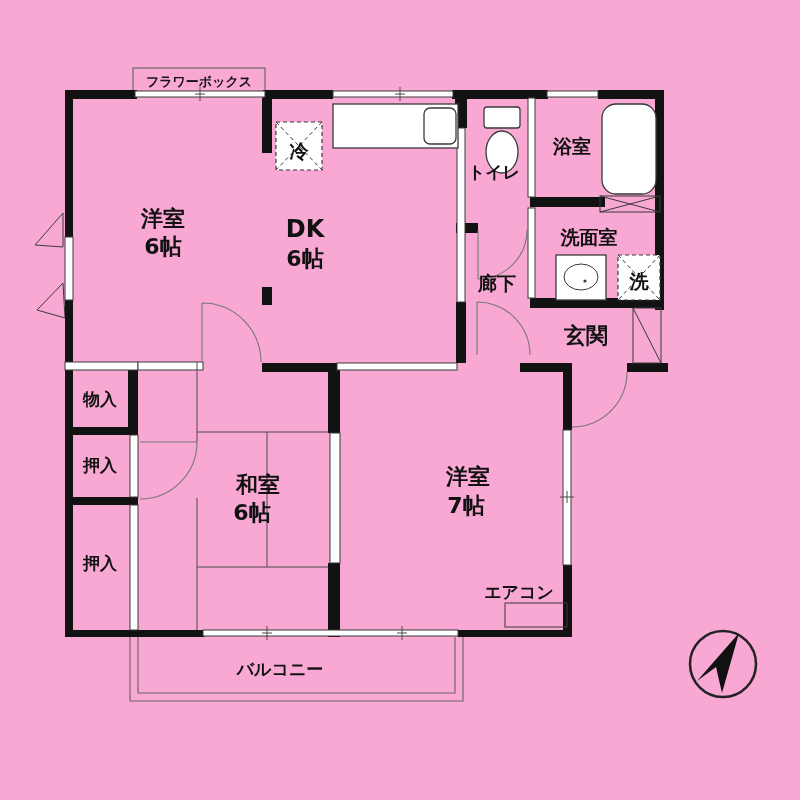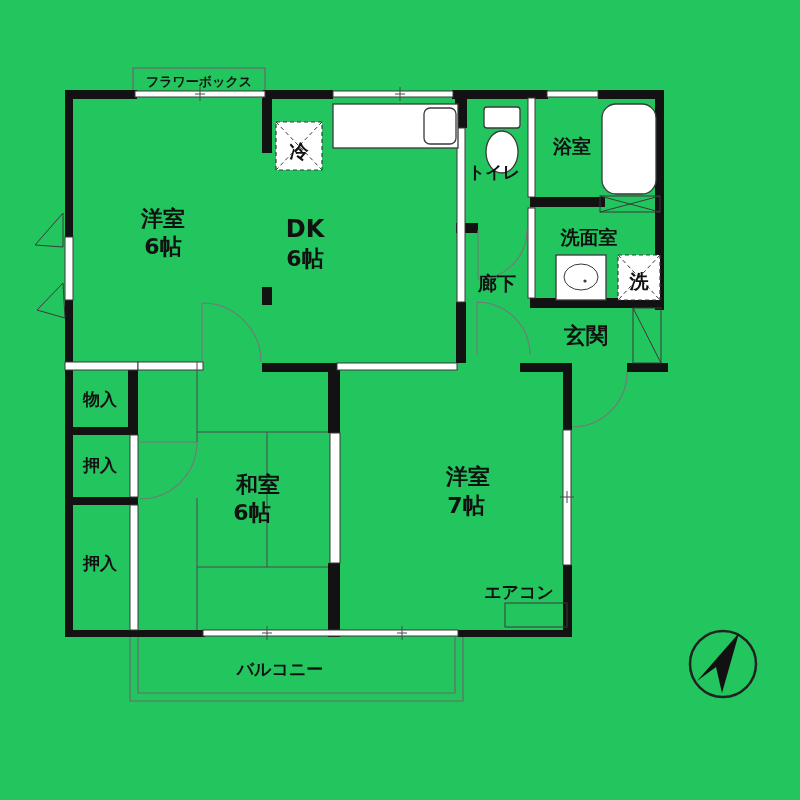--- a/index.html
+++ b/index.html
@@ -1,16 +1,16 @@
 <!DOCTYPE html>
 <html><head>
 <meta charset="utf-8">
 <style>
   html,body{margin:0;padding:0;background:#ffffff;}
-  #canvas{position:relative;width:800px;height:800px;background:#22c55e;overflow:hidden;}
+  #canvas{position:relative;width:800px;height:800px;background:#f9a8d4;overflow:hidden;}
   svg{position:absolute;left:0;top:0;}
   .wl{fill:#121212;stroke:none;}
   .w2{fill:#ffffff;stroke:#3a3a3a;stroke-width:1;}
   .ln{stroke:#4a4a4a;stroke-width:1;fill:none;}
   .arc{stroke:#777;stroke-width:1.1;fill:none;}
   .fx{stroke:#3a3a3a;stroke-width:1.3;fill:#ffffff;}
   .fxl{stroke:#3a3a3a;stroke-width:1;fill:none;}
   .dash{stroke:#3a3a3a;stroke-width:1.2;fill:#ffffff;stroke-dasharray:4 3;}
   .dashl{stroke:#3a3a3a;stroke-width:1;fill:none;stroke-dasharray:4 3;}
   .bal{stroke:#6a6a6a;stroke-width:1.2;fill:none;}

